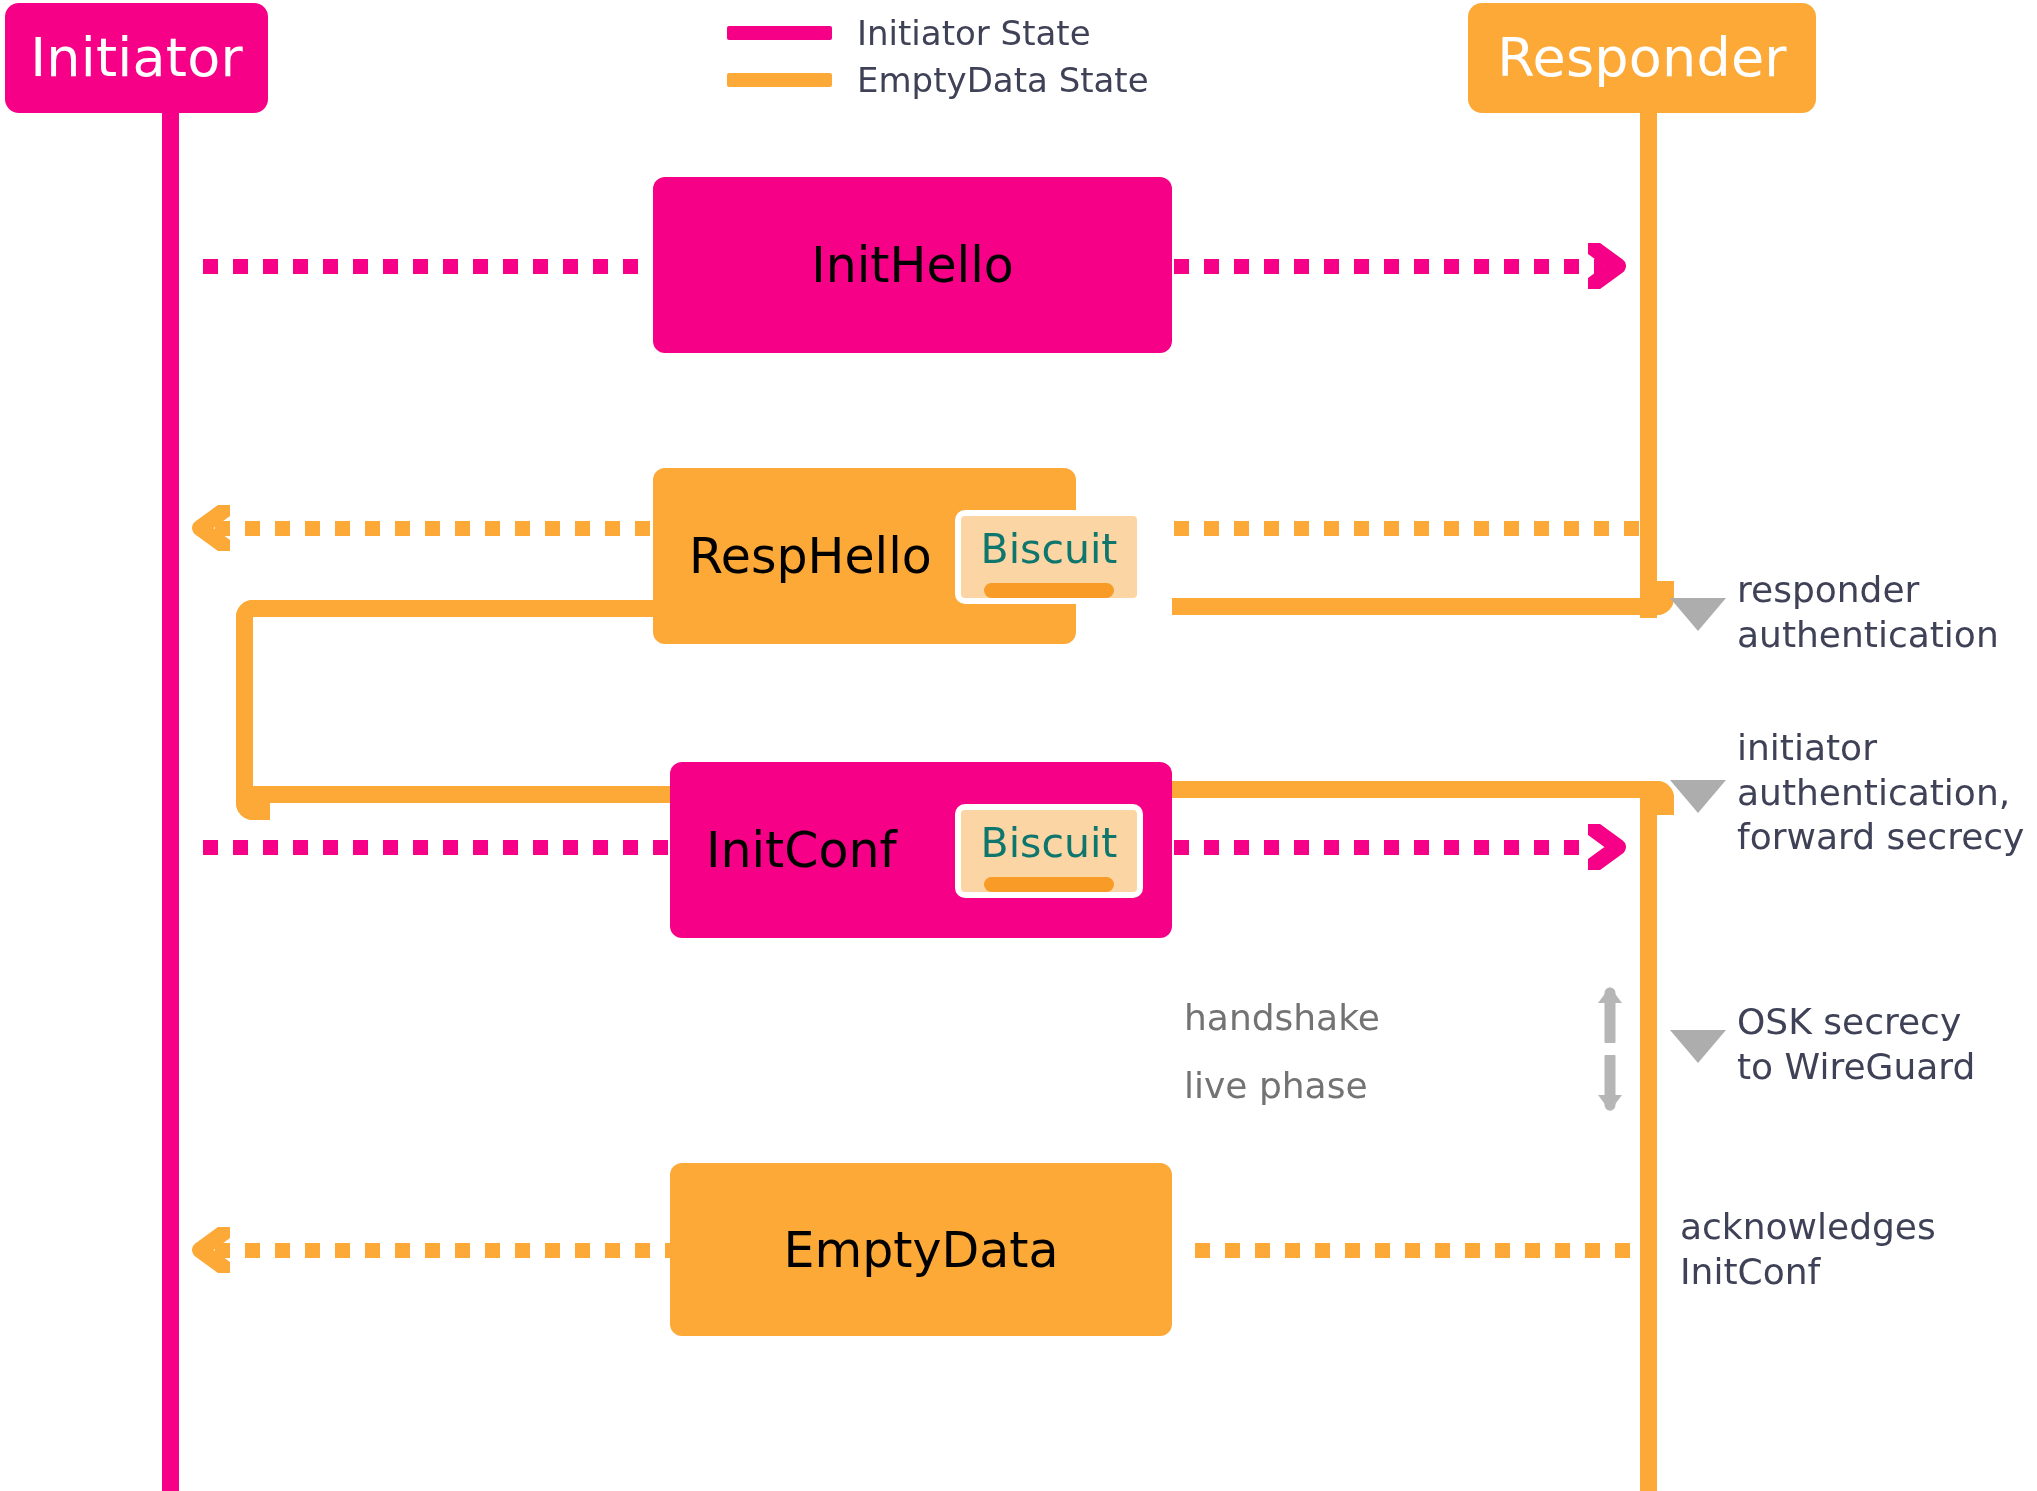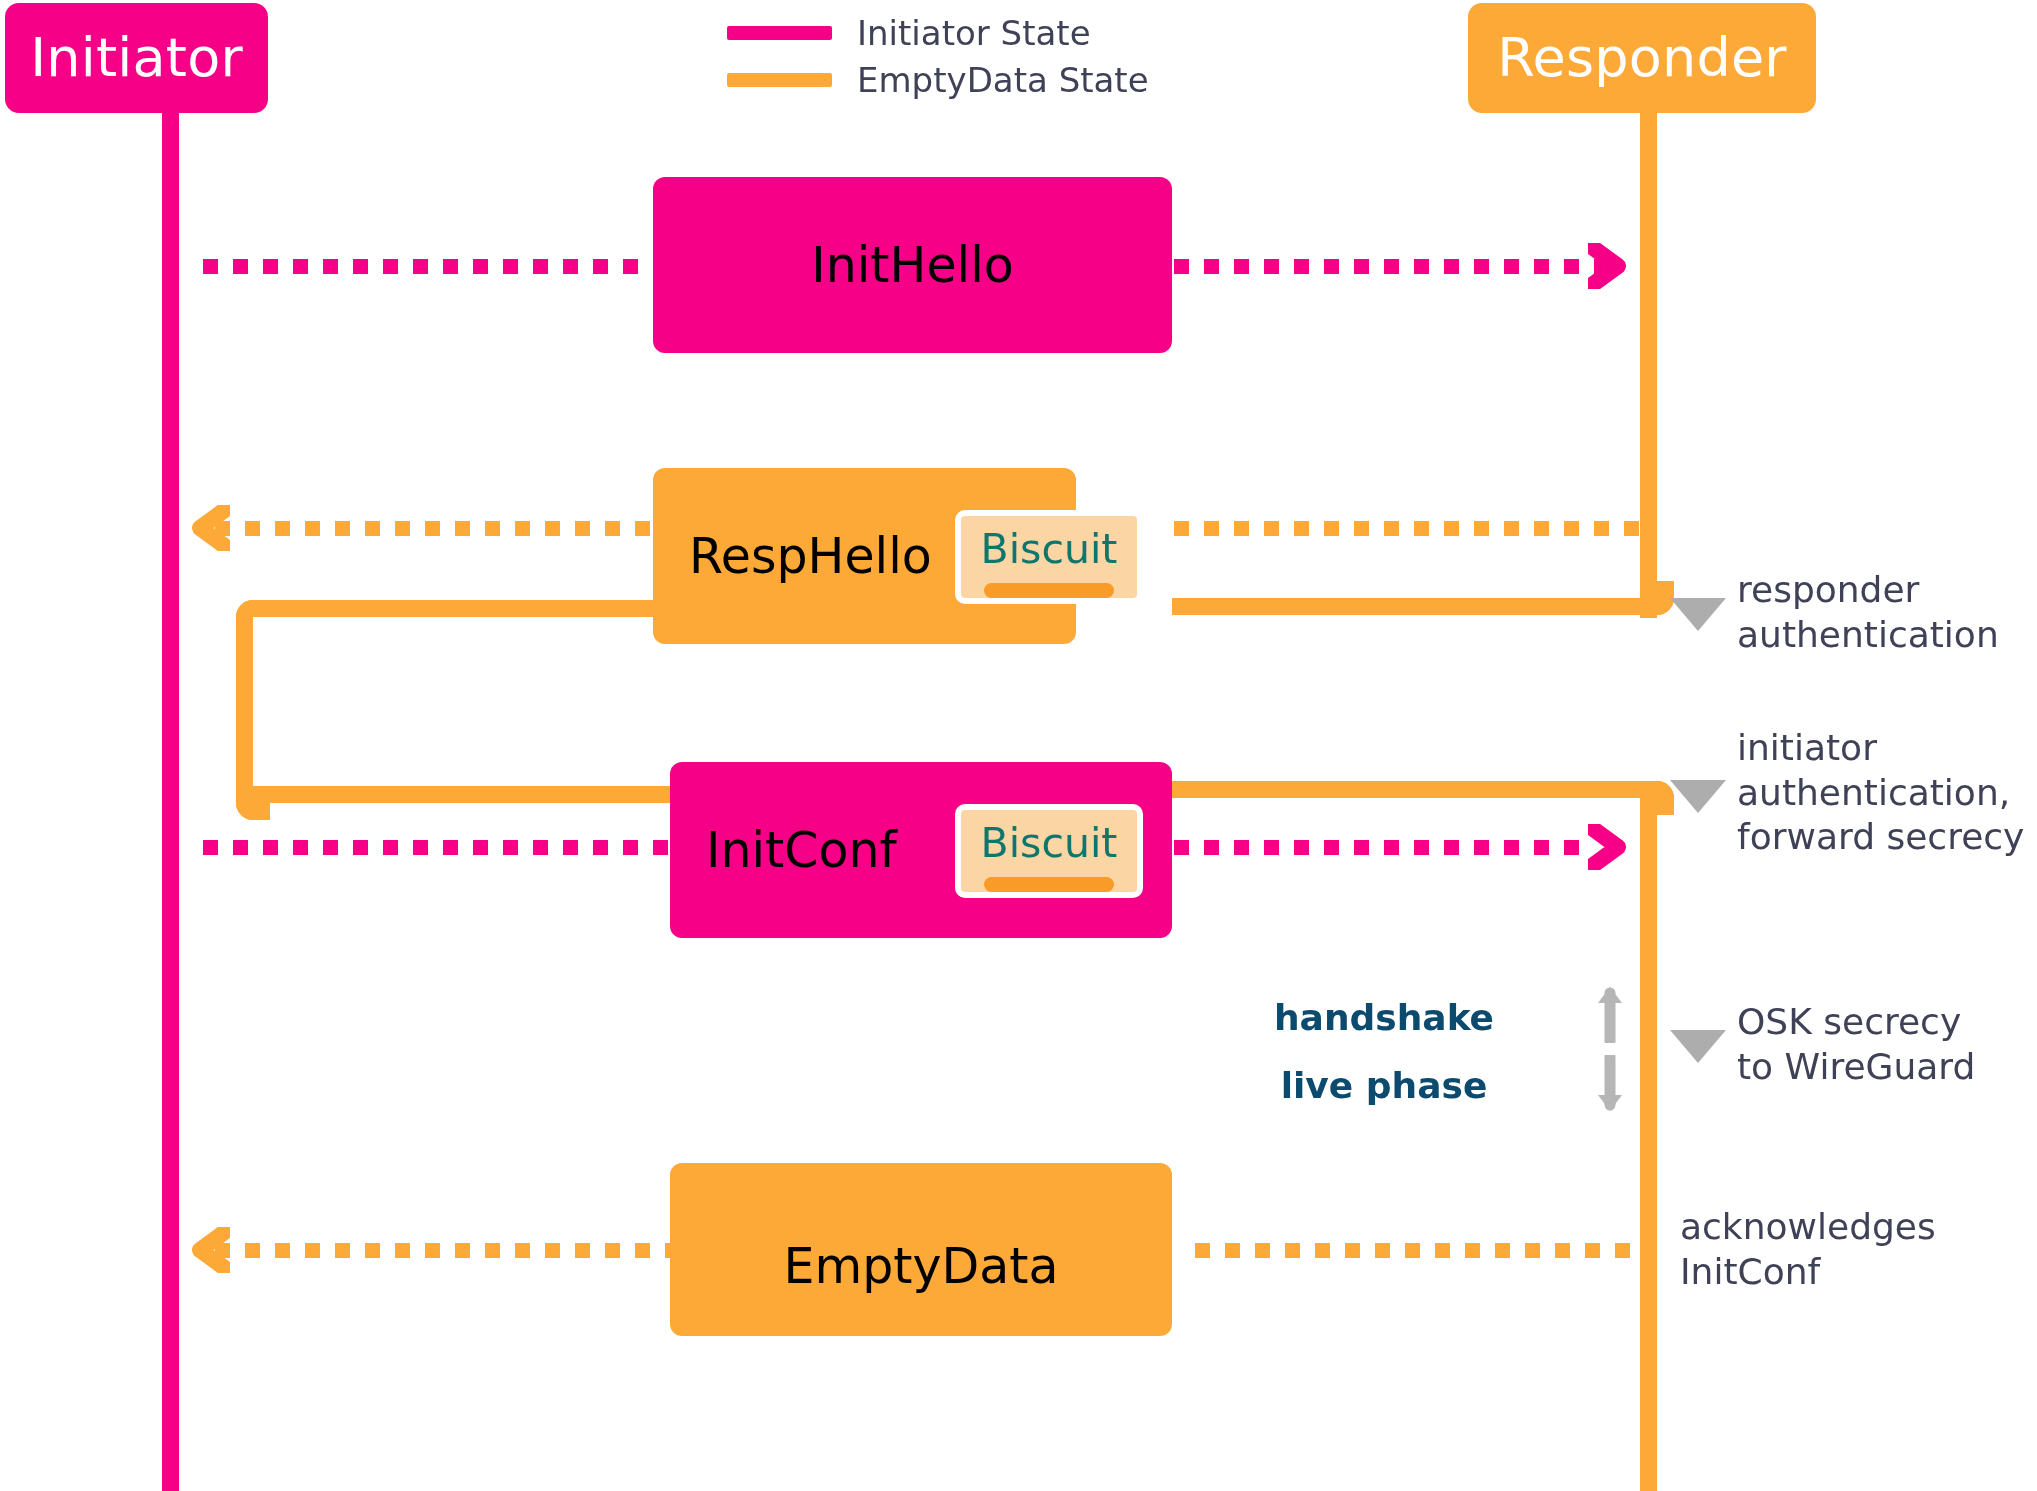--- a/index.html
+++ b/index.html
@@ -149,25 +149,24 @@
     width:0;height:0;
     border-left:28px solid transparent;
     border-right:28px solid transparent;
     border-top:33px solid #ADADAD;
   }
 
   
   .phase{
     position:absolute;
     font-size:36px;
-    color:#0c4a6e;
-    line-height:1;
-    text-align:center;
-    white-space:nowrap;
-    font-weight:bold;
+    color:#737373;
+    line-height:1;
+    text-align:left;
+    white-space:nowrap;
   }
   .phase-arrow{position:absolute;width:26px;}
 </style>
 </head>
 <body>
 
 <div id="stage">
 
   <div class="lifeline init" style="left:162px;top:88px;height:1403px;"></div>
   <div class="lifeline resp" style="left:1640px;top:88px;height:530px;"></div>
@@ -238,21 +237,21 @@
       <span class="bbar"></span>
     </div>
   </div>
 
   <div class="dashline orange" style="left:215px;top:1243px;width:456px;"></div>
   <div class="dashline orange" style="left:1195px;top:1243px;width:445px;"></div>
   <svg class="arrowhead" style="left:190px;top:1227px;" viewBox="0 0 40 46">
     <path d="M36 4 L10 23 L36 42" fill="none" stroke="#FCA938" stroke-width="16" stroke-linecap="round" stroke-linejoin="round"></path>
   </svg>
   <div class="msgbox orange" style="left:670px;top:1163px;width:502px;height:173px;">
-    <span class="msglabel" style="left:0;right:0;text-align:center;top:50%;transform:translateY(-50%);margin-top:16px;">EmptyData</span>
+    <span class="msglabel" style="left:0;right:0;text-align:center;top:50%;transform:translateY(-50%);">EmptyData</span>
   </div>
 
   <div class="tri" style="left:1670px;top:598px;"></div>
   <div class="annot" style="left:1737px;top:568px;width:300px;">responder
 authentication</div>
 
   <div class="tri" style="left:1670px;top:780px;"></div>
   <div class="annot" style="left:1737px;top:726px;width:310px;">initiator
 authentication,
 forward secrecy</div>

